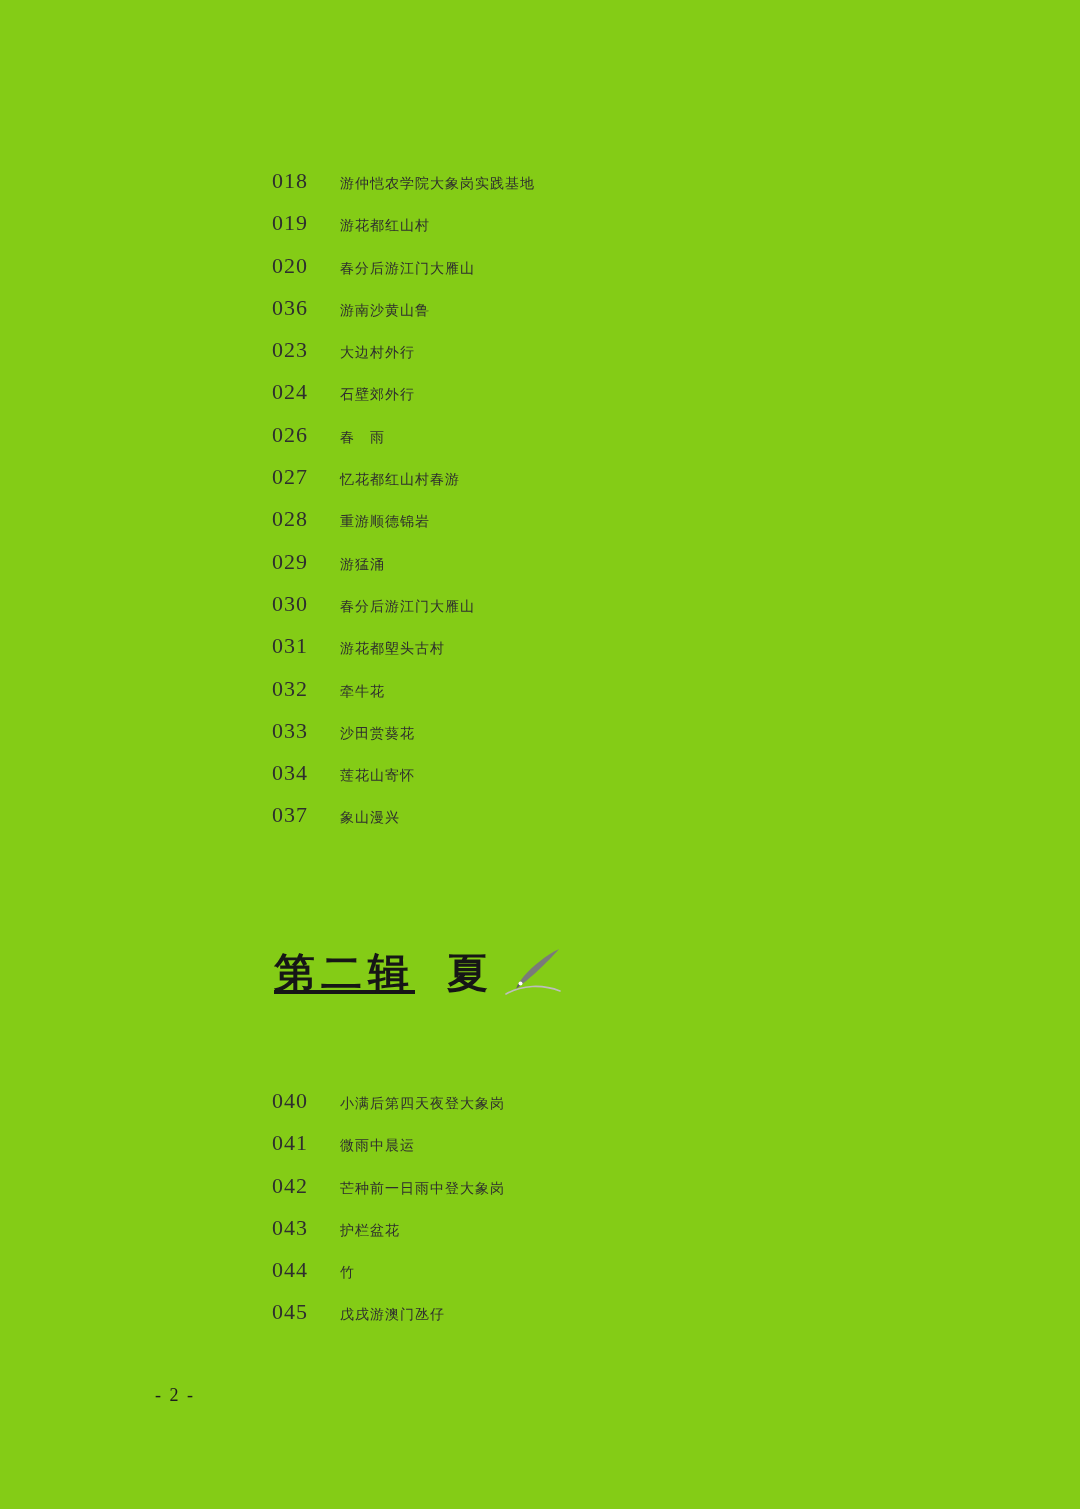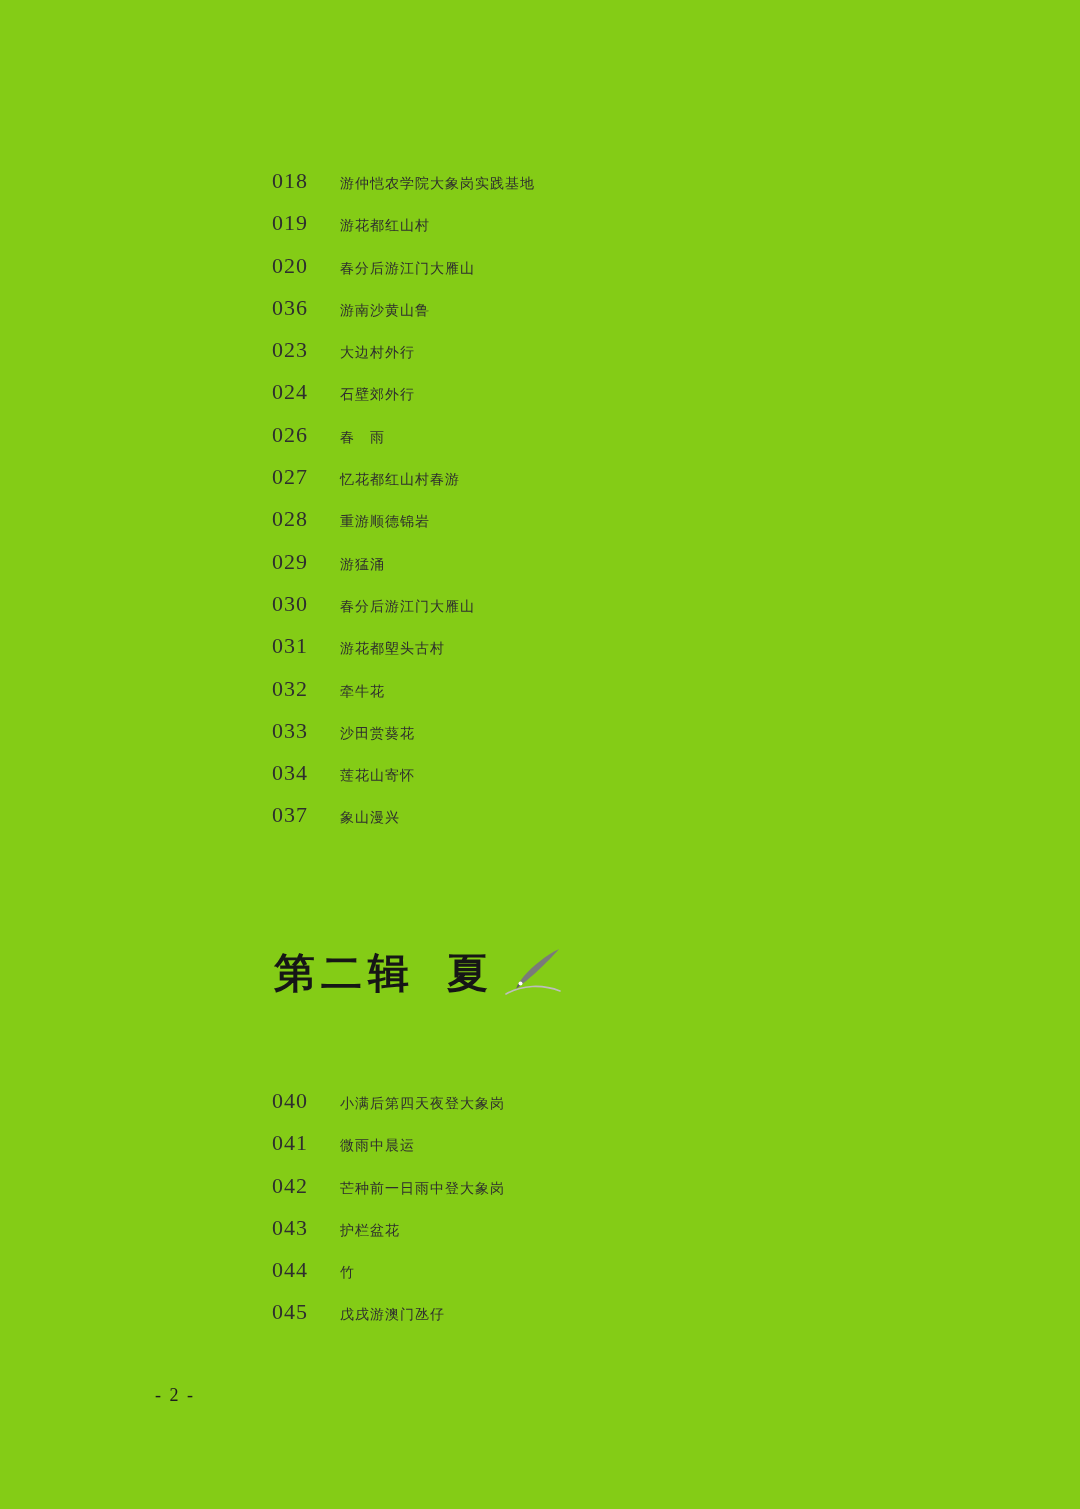--- a/index.html
+++ b/index.html
@@ -49,20 +49,21 @@
     top: 946px;
     display: flex;
     align-items: flex-end;
     font-weight: 800;
     color: #161616;
   }
   .section-header .label {
     font-size: 41px;
     letter-spacing: 6px;
     line-height: 1.1;
+    text-decoration: underline;
   }
   .section-header .season {
     font-size: 41px;
     margin-left: 32px;
     line-height: 1.1;
   }
   .pen-icon-wrap {
     margin-left: 14px;
     margin-bottom: -8px;
   }

